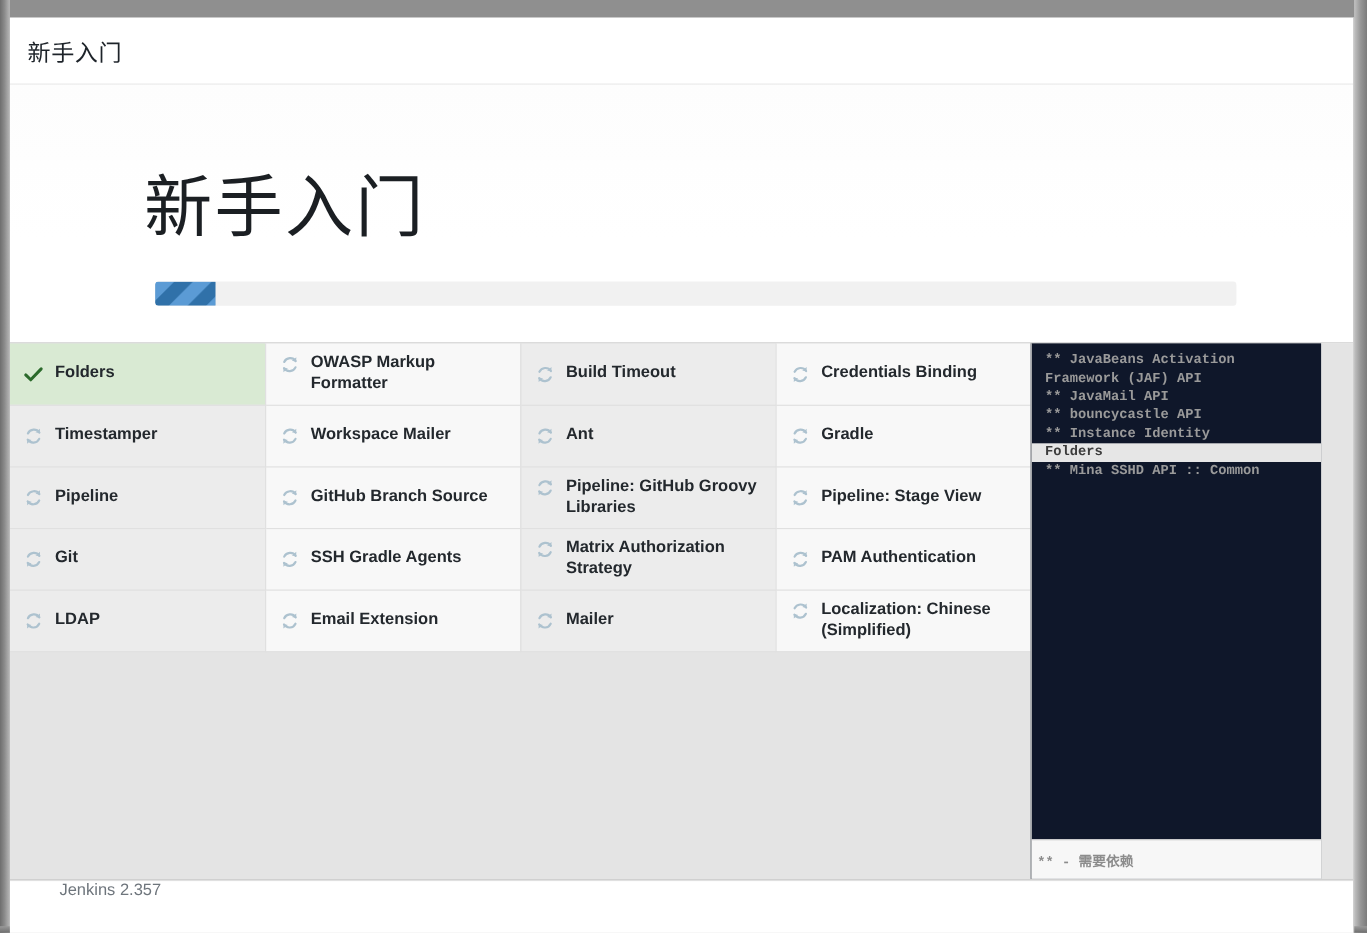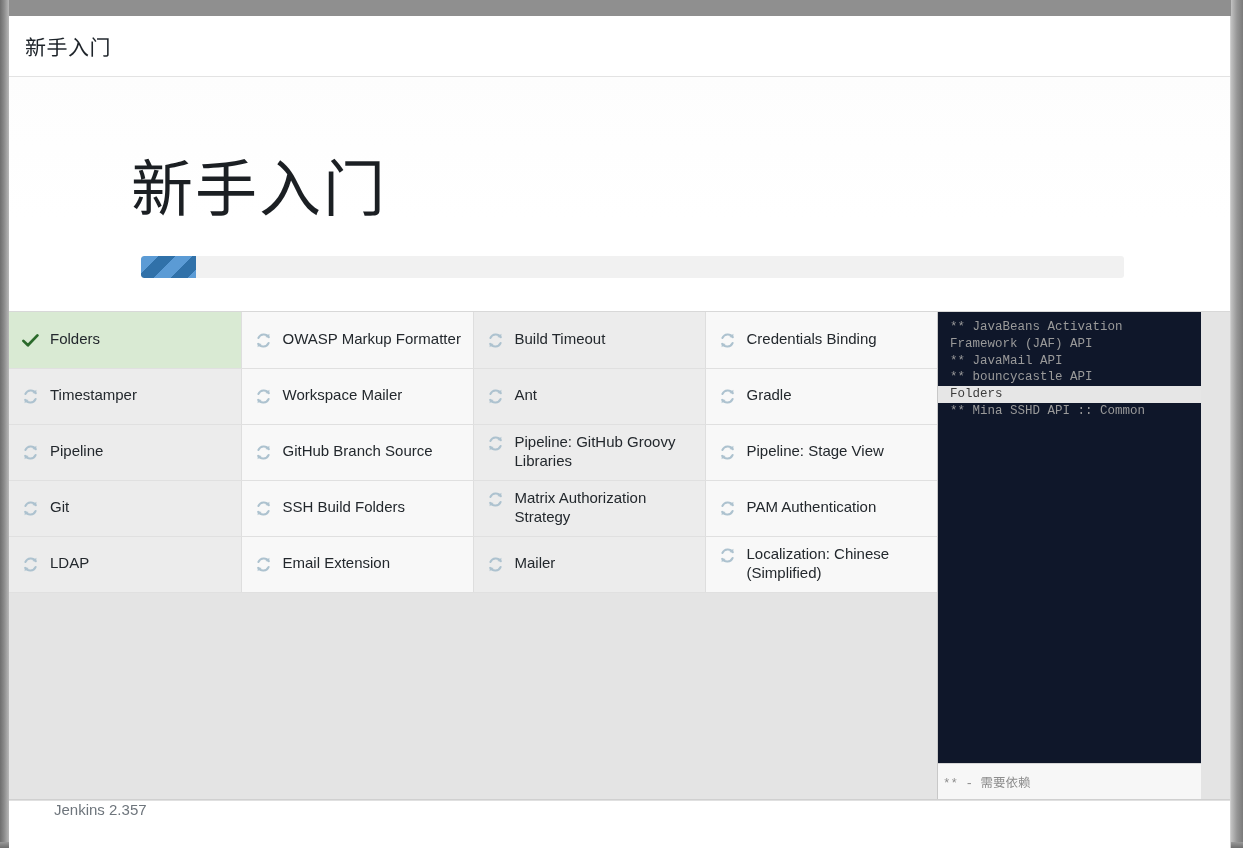--- a/index.html
+++ b/index.html
@@ -88,20 +88,21 @@
       #3071a9 50%,  #3071a9 75%,
       #5b9bd5 75%,  #5b9bd5 100%);
     background-size: 34px 34px;
   }
 
   
   #body {
     display: flex;
     height: 487px;
     background: #e4e4e4;
+    font-weight: bold;
   }
 
   
   #grid-wrap {
     width: 928px;
     height: 100%;
     background: #e4e4e4;
     overflow: hidden;
   }
   table#plugin-grid {
@@ -358,21 +359,21 @@
                   </div>
                 </td>
                 <td class="col-b">
                   <div class="cell-inner">
                     <span class="cell-icon"><svg viewBox="0 0 20 20" width="19" height="19" aria-hidden="true">
                         <path d="M15.6 6.6 A6.3 6.3 0 0 0 4.6 7.4" fill="none" stroke="#adc2cf" stroke-width="2.1" stroke-linecap="round"></path>
                         <path d="M4.4 13.4 A6.3 6.3 0 0 0 15.4 12.6" fill="none" stroke="#adc2cf" stroke-width="2.1" stroke-linecap="round"></path>
                         <path d="M16.2 2.8 L16.0 7.2 L11.9 6.2 Z" fill="#adc2cf"></path>
                         <path d="M3.8 17.2 L4.0 12.8 L8.1 13.8 Z" fill="#adc2cf"></path>
                       </svg></span>
-                    <span class="cell-label">SSH Build Folders</span>
+                    <span class="cell-label">SSH Gradle Agents</span>
                   </div>
                 </td>
                 <td class="col-c">
                   <div class="cell-inner">
                     <span class="cell-icon"><svg viewBox="0 0 20 20" width="19" height="19" aria-hidden="true">
                         <path d="M15.6 6.6 A6.3 6.3 0 0 0 4.6 7.4" fill="none" stroke="#adc2cf" stroke-width="2.1" stroke-linecap="round"></path>
                         <path d="M4.4 13.4 A6.3 6.3 0 0 0 15.4 12.6" fill="none" stroke="#adc2cf" stroke-width="2.1" stroke-linecap="round"></path>
                         <path d="M16.2 2.8 L16.0 7.2 L11.9 6.2 Z" fill="#adc2cf"></path>
                         <path d="M3.8 17.2 L4.0 12.8 L8.1 13.8 Z" fill="#adc2cf"></path>
                       </svg></span>
@@ -439,20 +440,21 @@
               </tr>
             </tbody>
         </table>
       </div>
 
       <div id="log-panel">
         <div id="log-lines">
             <div class="log-line">** JavaBeans Activation Framework (JAF) API</div>
             <div class="log-line">** JavaMail API</div>
             <div class="log-line">** bouncycastle API</div>
+            <div class="log-line">** Instance Identity</div>
             <div class="log-line current">Folders</div>
             <div class="log-line">** Mina SSHD API :: Common</div>
           </div>
         <div id="log-footer">
           <span>** - 需要依赖</span>
         </div>
       </div>
 
     </div>
 

